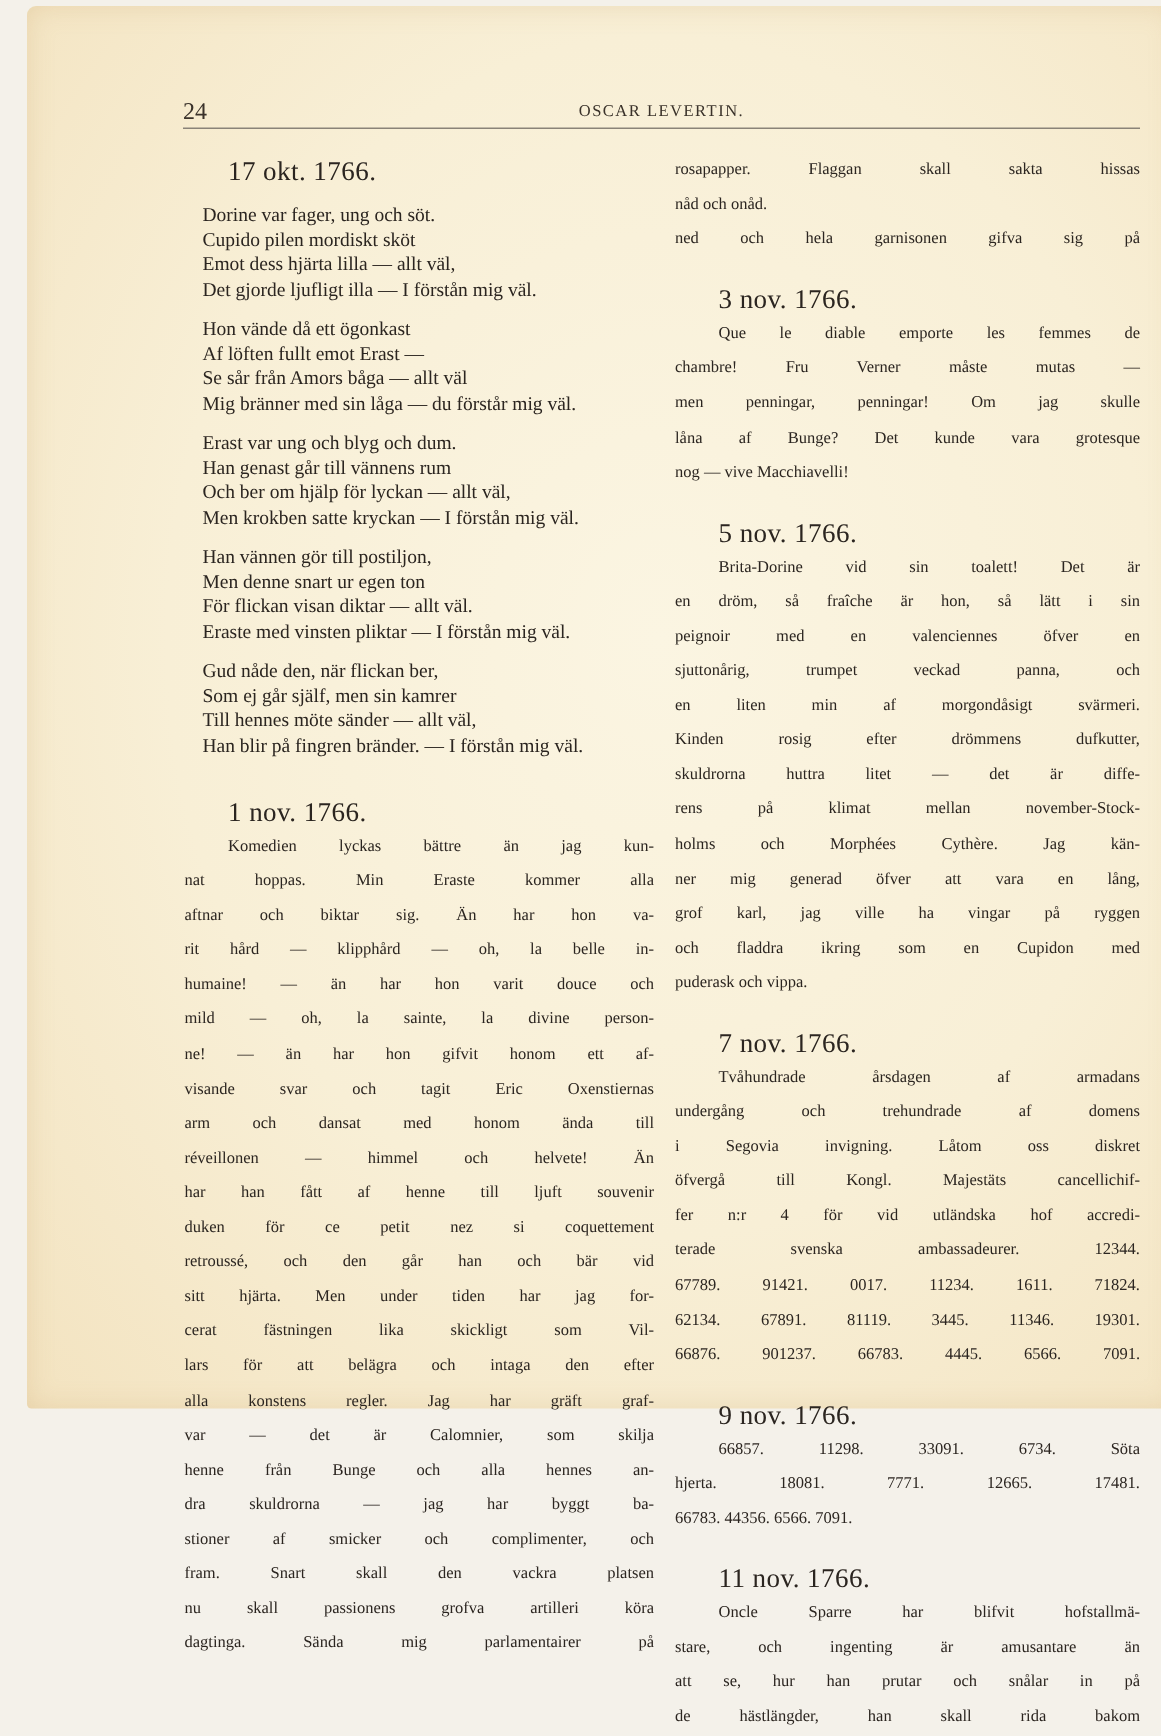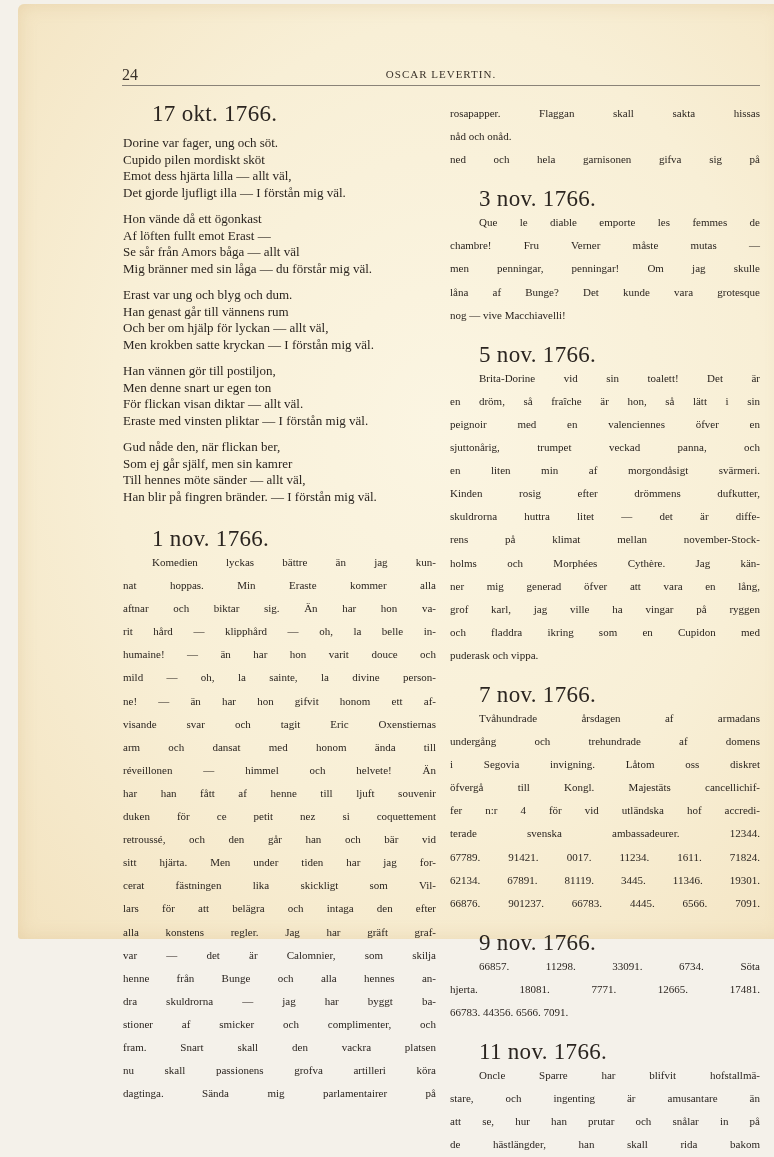--- a/index.html
+++ b/index.html
@@ -26,24 +26,24 @@
     font-size: 11px; letter-spacing: 1px; color: #3a322a;
   }
   .rule {
     position: absolute; left: 104px; top: 81px; width: 638px; height: 1px;
     background: #8a8378;
   }
   .col { position: absolute; }
   .col-left { left: 105px; top: 98px; width: 313px; }
   .col-right { left: 432px; top: 98px; width: 310px; }
   .date {
-    font-size: 23px; line-height: 24px; padding-left: 29px; margin: 0;
+    font-size: 18px; line-height: 24px; padding-left: 29px; margin: 0;
     letter-spacing: 0.3px;
   }
-  .verse { margin: 0; font-size: 13px; line-height: 16.5px; }
+  .verse { margin: 12px; font-size: 13px; line-height: 16.5px; }
   .stanza { margin: 0 0 10px 0; }
   .verse-first { margin-top: 9px; }
   .line { display: block; white-space: nowrap; }
   .prose {
     font-size: 11px; line-height: 23.1px; margin: 0;
     text-align: justify;
   }
   .prose .line { white-space: nowrap; text-align-last: justify; display: block; text-align: justify; }
   .prose .line.last { text-align-last: left; }
   .prose .line.indent { padding-left: 29px; }

